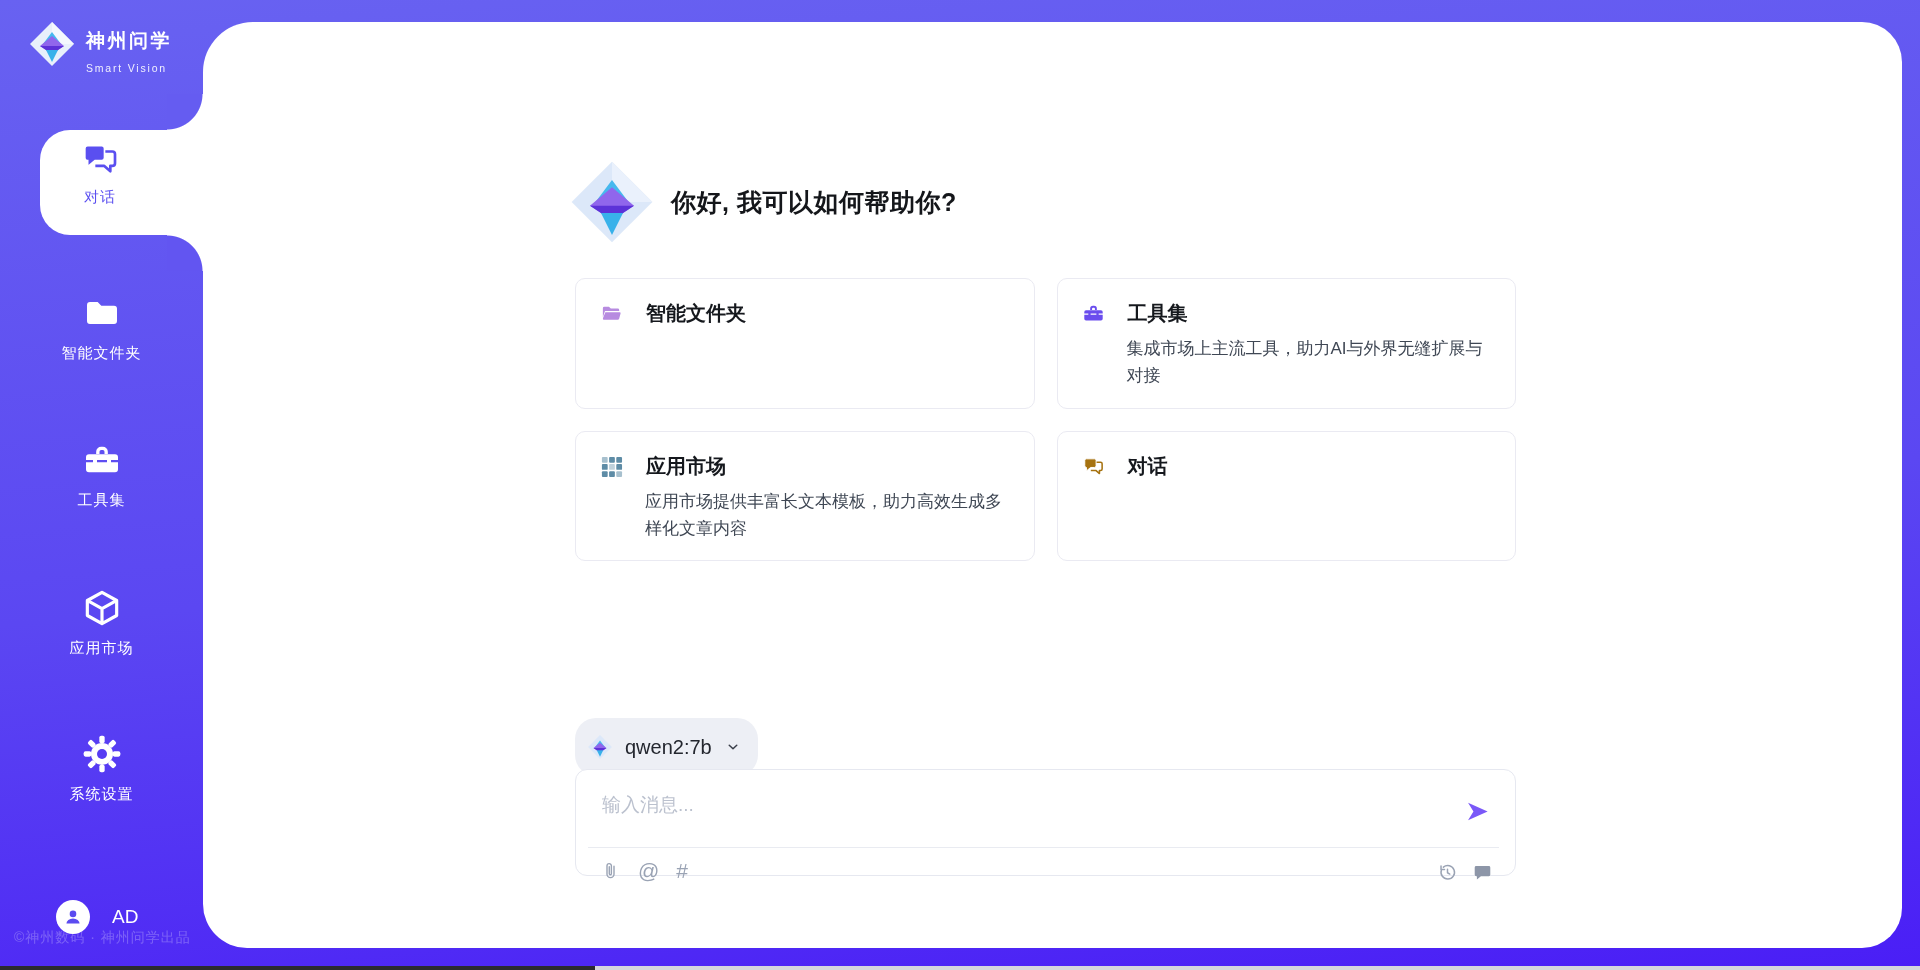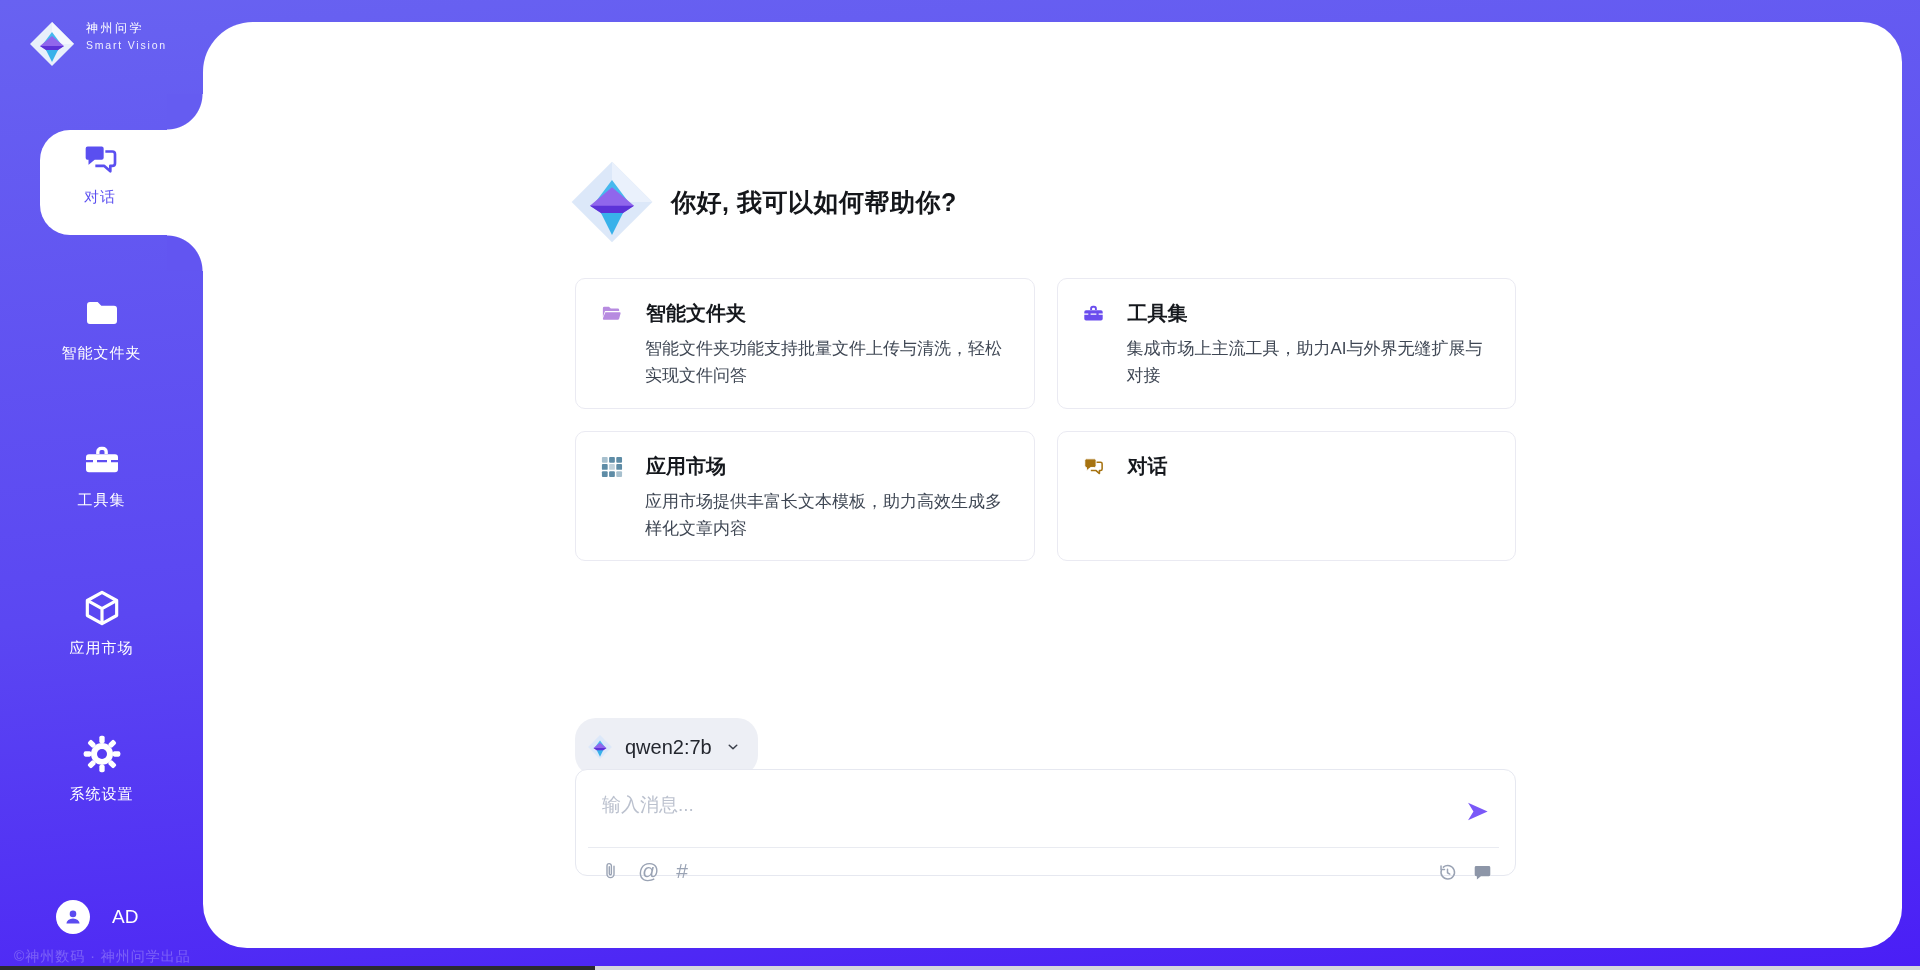--- a/index.html
+++ b/index.html
@@ -11,40 +11,40 @@
   .main-container{position:absolute;left:203px;top:22px;right:18px;bottom:22px;
                   background:#fff;border-radius:50px 40px 40px 44px;}
 
   
   .bottom-edge{position:absolute;left:0;right:0;bottom:0;height:4px;z-index:6;
                background:linear-gradient(90deg,#2B2B31 0 31%,#D5D6DE 31% 100%);}
 
   
   .brand{position:absolute;left:28px;top:20px;display:flex;align-items:flex-start;gap:10px;z-index:3;}
   .brand .logo{width:48px;height:48px;}
-  .brand-name{color:#fff;font-size:12px;font-weight:normal;letter-spacing:2.5px;}
-  .brand-sub{color:rgba(255,255,255,.9);font-size:10.5px;letter-spacing:1.8px;margin-top:2px;}
+  .brand-name{color:#fff;font-size:19px;font-weight:bold;letter-spacing:2.5px;margin-top:8px;}
+  .brand-sub{color:rgba(255,255,255,.9);font-size:10.5px;letter-spacing:1.8px;margin-top:8px;}
 
   .nav-tab{position:absolute;left:40px;top:130px;width:165px;height:105px;background:#fff;
            border-radius:30px 0 0 30px;color:#5A4FF0;text-align:center;
            padding:9px 45px 0 0;z-index:2;cursor:pointer;}
   .tab-fillet{position:absolute;left:167px;width:36px;height:36px;z-index:2;}
   .tab-fillet.top{top:94px;background:radial-gradient(circle 36px at 0 0,#655CF1 0 35px,#fff 36px);}
   .tab-fillet.bottom{top:235px;background:radial-gradient(circle 36px at 0 100%,#6255F1 0 35px,#fff 36px);}
 
   .nav-item{position:absolute;left:0;width:203px;text-align:center;color:#fff;cursor:pointer;z-index:2;}
   .nav-icon{display:inline-block;width:40px;height:40px;}
   .nav-label{font-size:15px;margin-top:7px;letter-spacing:1px;}
   .nav-tab .nav-label{margin-top:5px;}
 
   .user-row{position:absolute;left:56px;top:872px;display:flex;align-items:center;gap:22px;z-index:3;cursor:pointer;margin-top:28px;}
   .avatar{width:34px;height:34px;border-radius:50%;background:#fff;display:flex;align-items:center;justify-content:center;}
   .avatar svg{width:22px;height:22px;}
   .user-name{color:#fff;font-size:19px;}
-  .sidebar-footer{position:absolute;left:14px;top:948px;color:rgba(255,255,255,.25);
+  .sidebar-footer{position:absolute;left:14px;top:929px;color:rgba(255,255,255,.25);
                   font-size:14px;letter-spacing:1px;z-index:3;white-space:nowrap;}
 
   
   .greeting-logo{position:absolute;left:365px;top:136px;width:88px;height:88px;}
   .greeting-title{position:absolute;left:468px;top:164px;font-size:25px;font-weight:bold;color:#14161A;letter-spacing:.5px;}
 
   
   .cards{position:absolute;left:372px;top:256px;width:941px;
          display:grid;grid-template-columns:1fr 1fr;gap:22px 22px;}
   .card{background:#fff;border:1px solid #EAEAF2;border-radius:10px;
@@ -191,21 +191,20 @@
       <div class="card">
         <div class="card-title-row">
           <span class="card-icon" style="color: rgb(183, 139, 224);">
             <svg viewBox="0 0 24 24" fill="currentColor">
               <path d="M3 6.4 a1.5 1.5 0 0 1 1.5 -1.5 h4.8 l2 2 h7.2 a1.5 1.5 0 0 1 1.5 1.5 v1.1 H5.2 L3 16 z"></path>
               <path d="M5.6 10.6 h14.9 a1 1 0 0 1 .96 1.27 l-1.5 5.6 a1.5 1.5 0 0 1 -1.45 1.1 H4.3 a1.3 1.3 0 0 1 -1.26 -1.64 z"></path>
             </svg>
           </span>
           <span class="card-title">智能文件夹</span>
         </div>
-        <div class="card-desc">智能文件夹功能支持批量文件上传与清洗，轻松实现文件问答</div>
       </div>
 
       <div class="card">
         <div class="card-title-row">
           <span class="card-icon" style="color: rgb(106, 77, 238);">
             <svg viewBox="0 0 24 24">
               <path d="M9.5 8.4 V7 a2 2 0 0 1 2 -2 h1 a2 2 0 0 1 2 2 v1.4" fill="none" stroke="currentColor" stroke-width="2"></path>
               <path d="M4.2 8.6 h15.6 a1.8 1.8 0 0 1 1.8 1.8 V12 H2.4 V10.4 a1.8 1.8 0 0 1 1.8 -1.8 z" fill="currentColor"></path>
               <path d="M2.4 13.4 h19.2 V17.6 a1.8 1.8 0 0 1 -1.8 1.8 H4.2 a1.8 1.8 0 0 1 -1.8 -1.8 z" fill="currentColor"></path>
               <rect x="6.6" y="10.8" width="2.4" height="4" rx="0.6" fill="currentColor"></rect>

